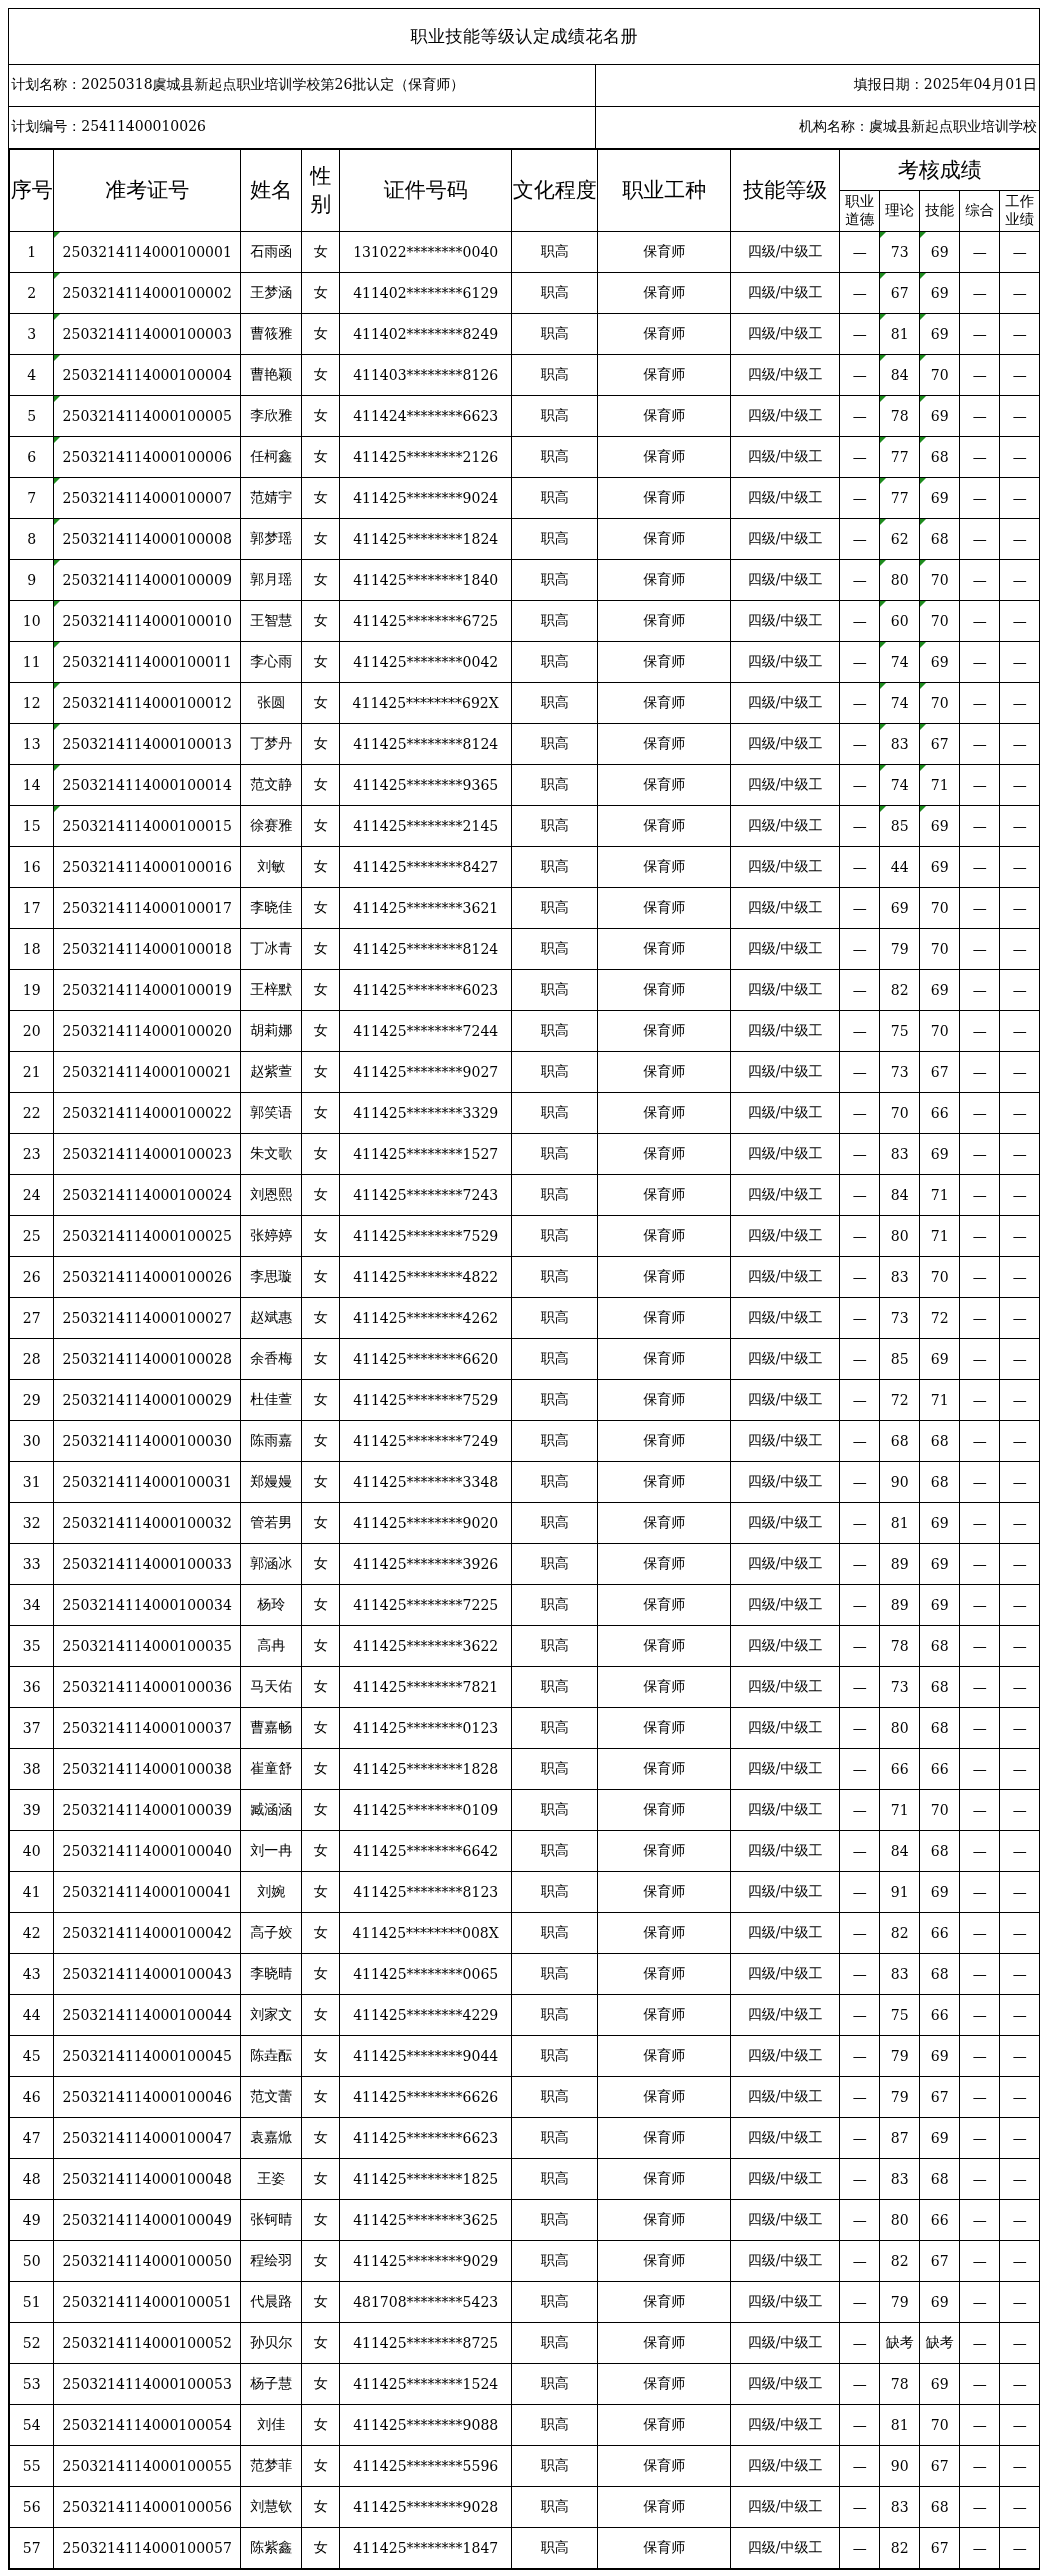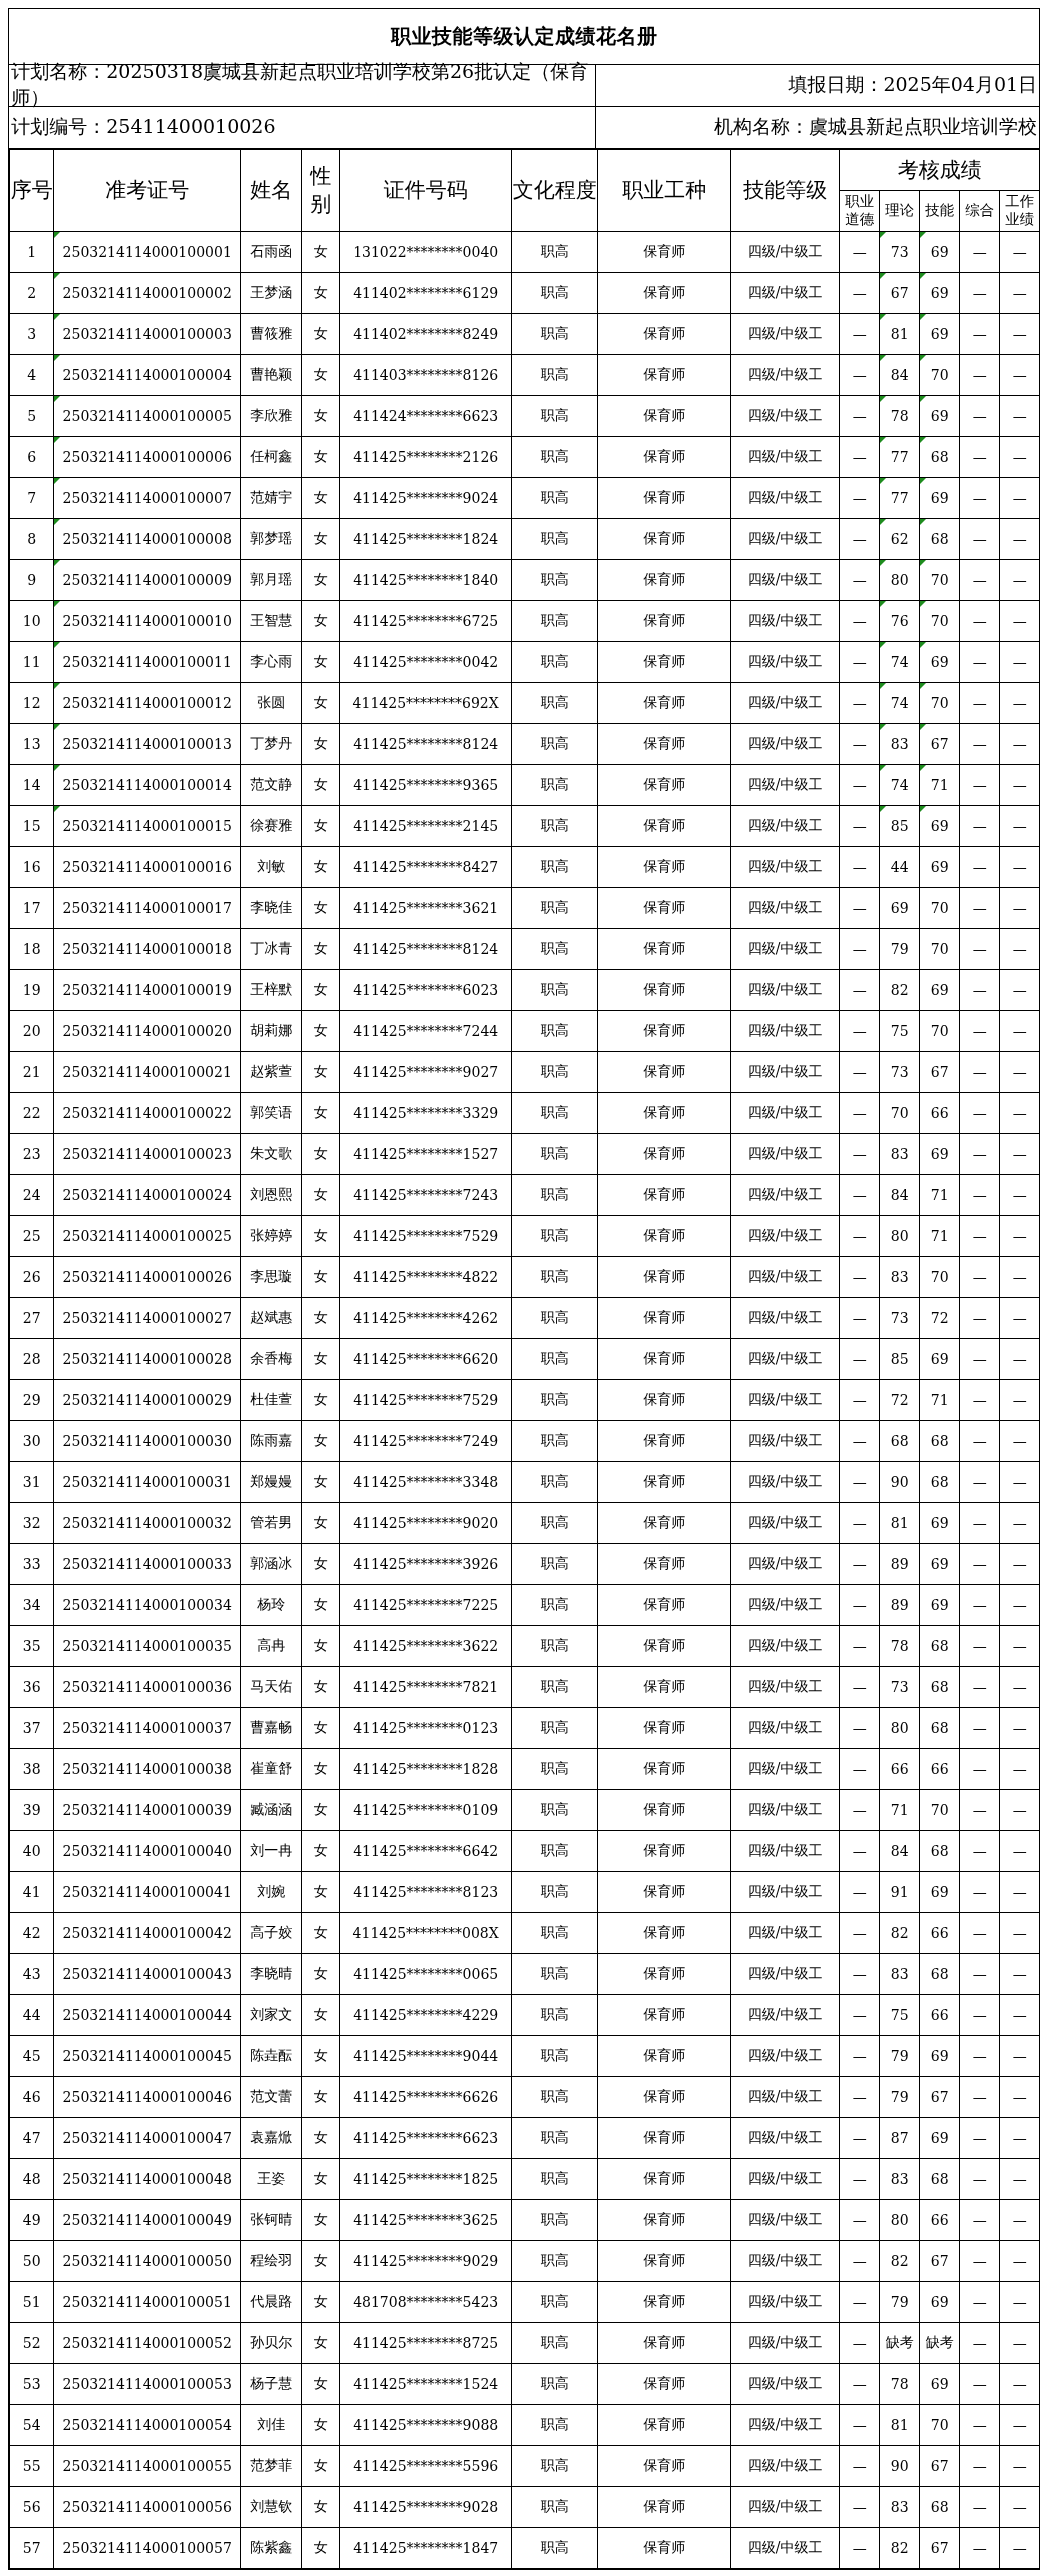--- a/index.html
+++ b/index.html
@@ -1,19 +1,19 @@
 <!DOCTYPE html>
 <html style="font-size:8.2px"><head>
 <meta charset="utf-8">
 <style>
   html,body{margin:0;padding:0;background:#fff;}
   body{width:1044px;height:2668px;position:relative;font-family:"DejaVu Serif","Liberation Serif",serif;color:#000;}
   .sheet{position:absolute;left:8.2px;top:7.7px;width:1032px;border:1.5px solid #000;box-sizing:border-box;}
-  .title{height:55px;display:flex;align-items:center;justify-content:center;font-size:20px;font-weight:bold;border-bottom:1.5px solid #000;letter-spacing:0.5px;}
-  .info{display:flex;height:41px;border-bottom:1.5px solid #000;font-size:19px;}
+  .title{height:55px;display:flex;align-items:center;justify-content:center;font-size:17px;font-weight:normal;border-bottom:1.5px solid #000;letter-spacing:0.5px;}
+  .info{display:flex;height:41px;border-bottom:1.5px solid #000;font-size:14px;}
   .info .l{width:587px;border-right:1px solid #000;display:flex;align-items:center;padding-left:2.1px;box-sizing:border-box;}
   .info .r{flex:1;display:flex;align-items:center;justify-content:flex-end;padding-right:2.1px;}
   table{border-collapse:collapse;width:100%;table-layout:fixed;font-size:14px;}
   th,td{border:0.8px solid #000;text-align:center;vertical-align:middle;padding:0;position:relative;font-weight:normal;}
   thead th{font-size:21px;}
   thead tr.h1 th{height:40px;}
   thead tr.h2 th{height:40px;font-size:14.4px;line-height:17.5px;}
   thead tr.h2{border-bottom:1.5px solid #000;}
   tbody td{height:40px;}
   tbody tr{border-bottom:1.3px solid #000;}
@@ -208,21 +208,21 @@
         <tr>
           <td>10</td>
           <td class="mk">2503214114000100010</td>
           <td>王智慧</td>
           <td>女</td>
           <td>411425********6725</td>
           <td>职高</td>
           <td>保育师</td>
           <td>四级/中级工</td>
           <td>—</td>
-          <td class="mk">76</td>
+          <td class="mk">60</td>
           <td class="mk">70</td>
           <td>—</td>
           <td>—</td>
         </tr>
         <tr>
           <td>11</td>
           <td class="mk">2503214114000100011</td>
           <td>李心雨</td>
           <td>女</td>
           <td>411425********0042</td>

